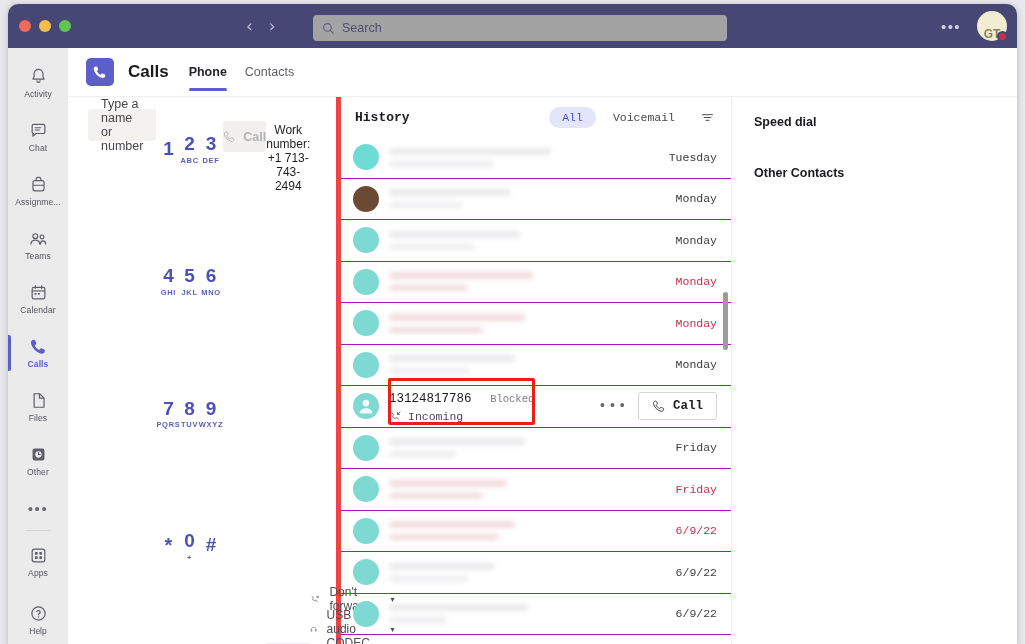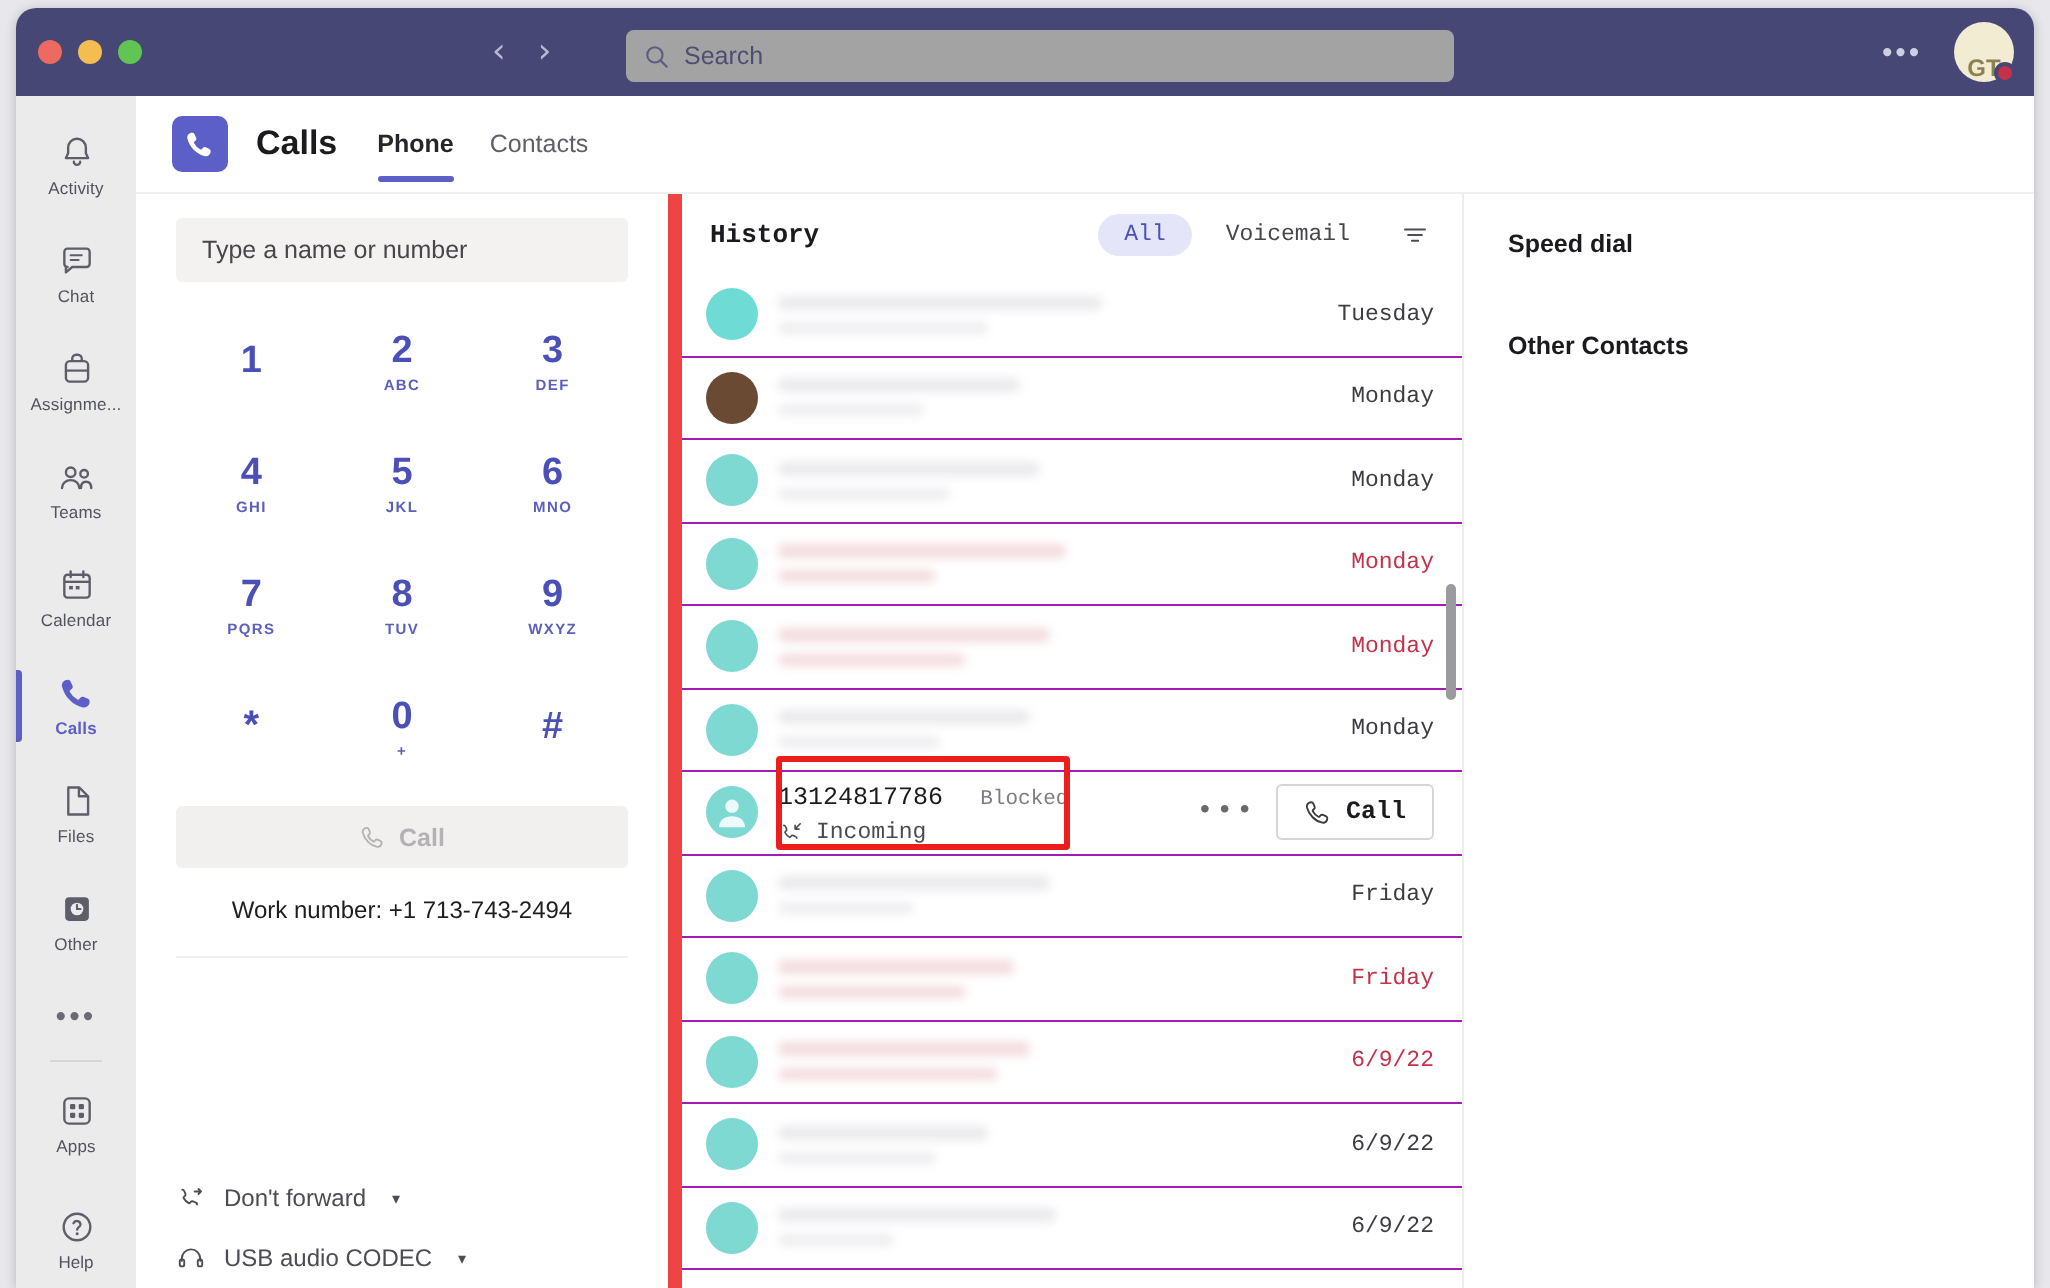--- a/index.html
+++ b/index.html
@@ -133,23 +133,23 @@
   .htab.active::after {
     content: ""; position: absolute; bottom: 6px; left: 0; right: 0;
     height: 2.5px; background: #5b5fc7; border-radius: 2px;
   }
 
   .panes { flex: 1; display: flex; min-height: 0; }
 
   
   .pane-dial {
     width: 273px; flex: 0 0 273px;
-    border-right: 7px solid #ef4444;
+    border-right: 5px solid #ef4444;
     padding: 12px 20px 0;
-    display: flex; flex-direction: column;
+    display: flex; flex-direction: row;
   }
   .dial-input {
     height: 32px; background: #f3f2f1; border-radius: 3px;
     display: flex; align-items: center; padding: 0 13px;
     font-size: 12.5px; color: #46464b;
   }
   .keypad {
     margin-top: 14px;
     display: grid; grid-template-columns: repeat(3, 1fr);
     row-gap: 8px;

